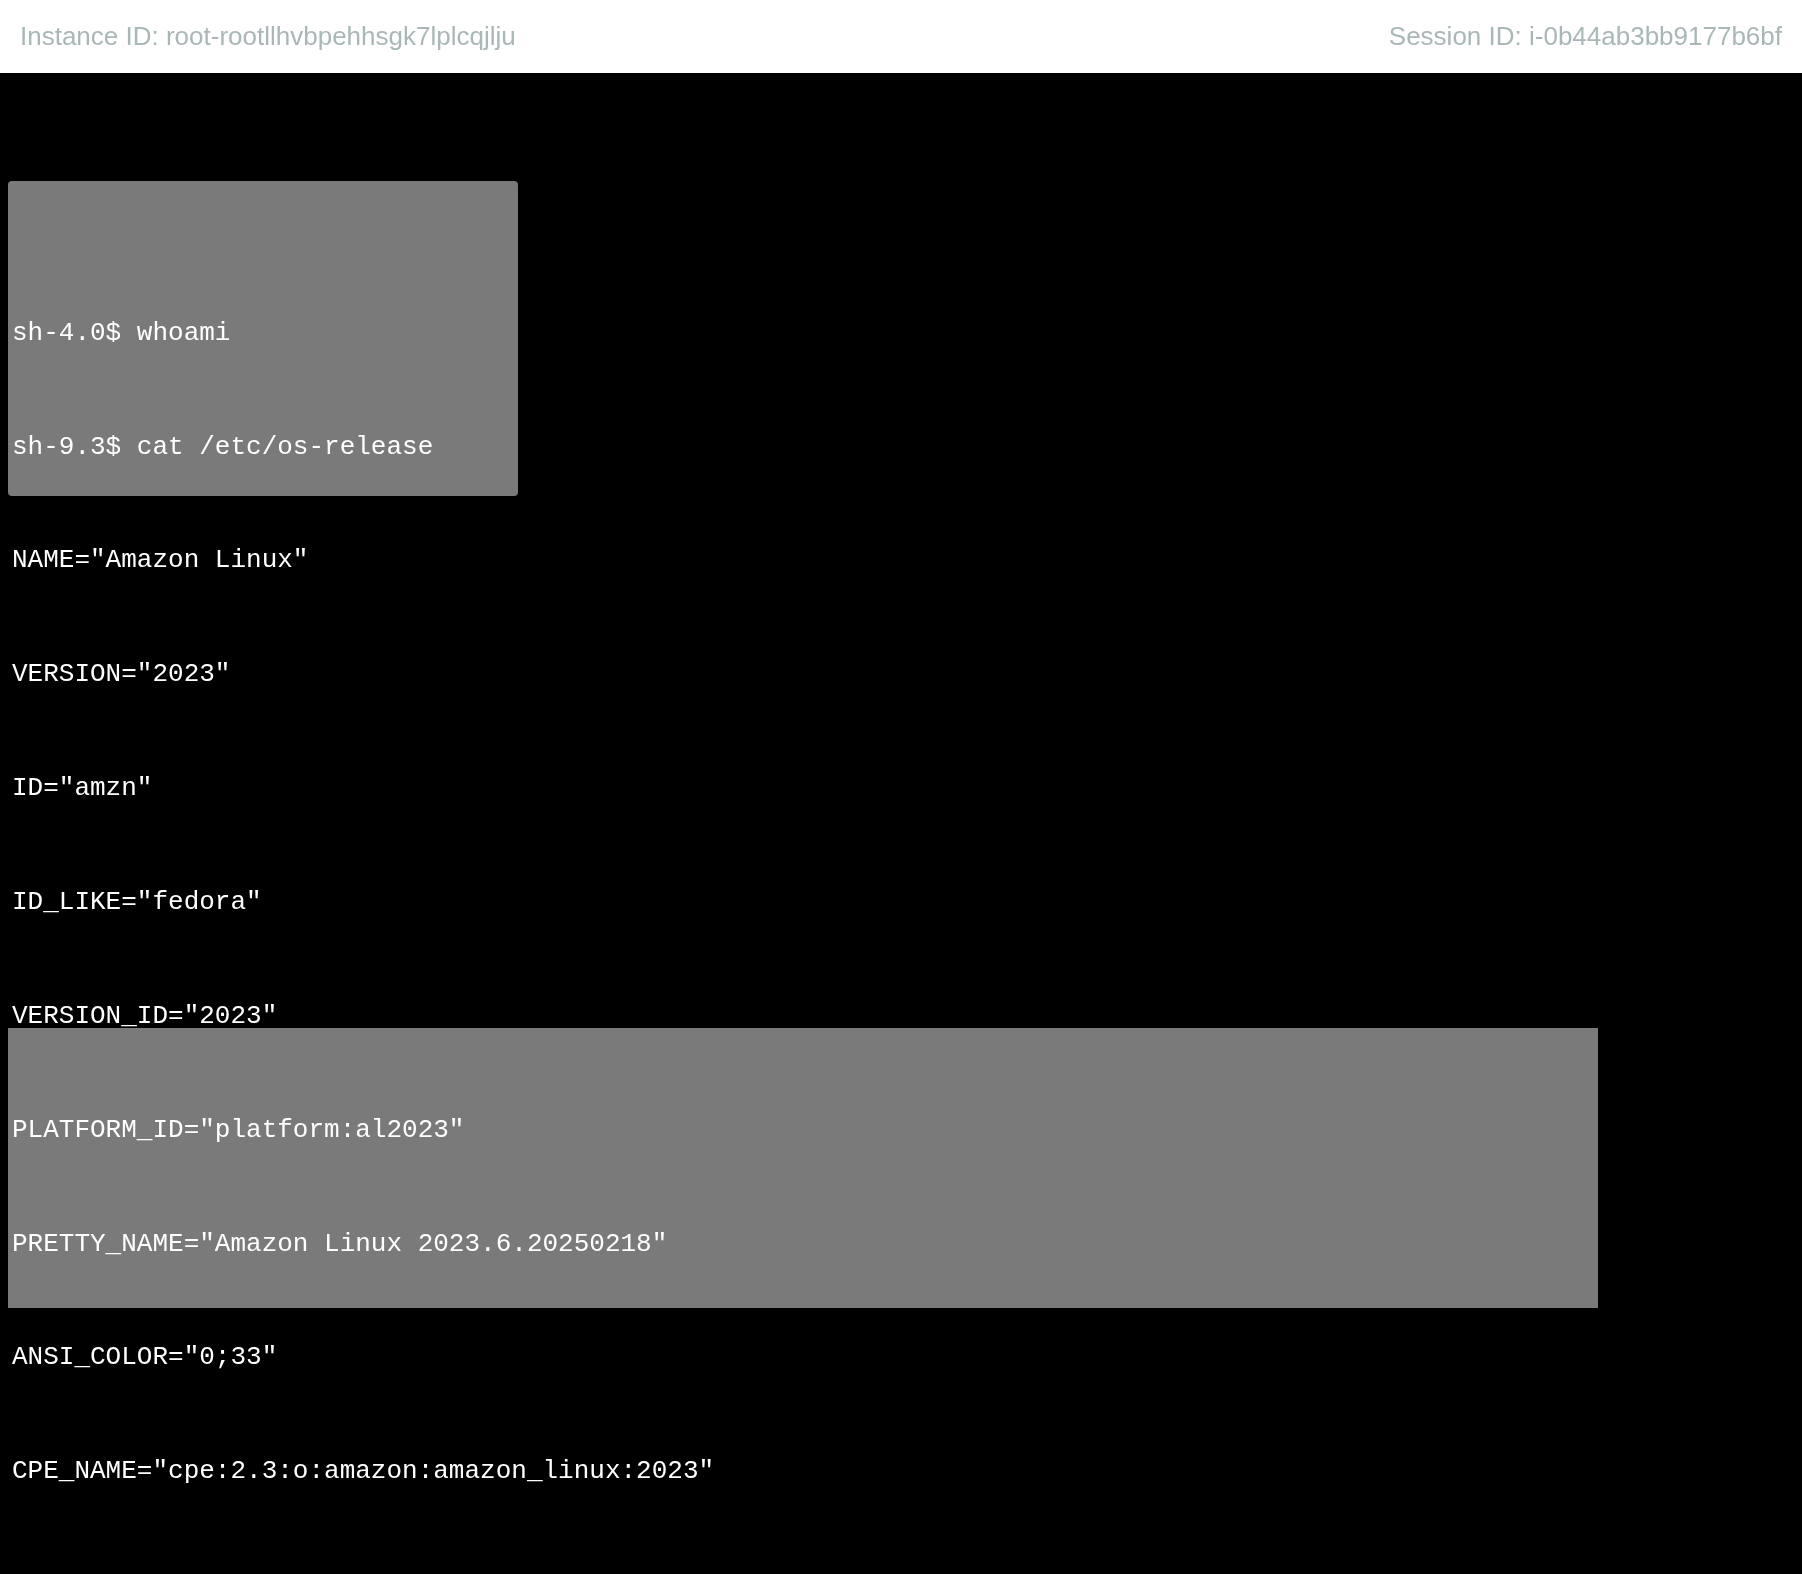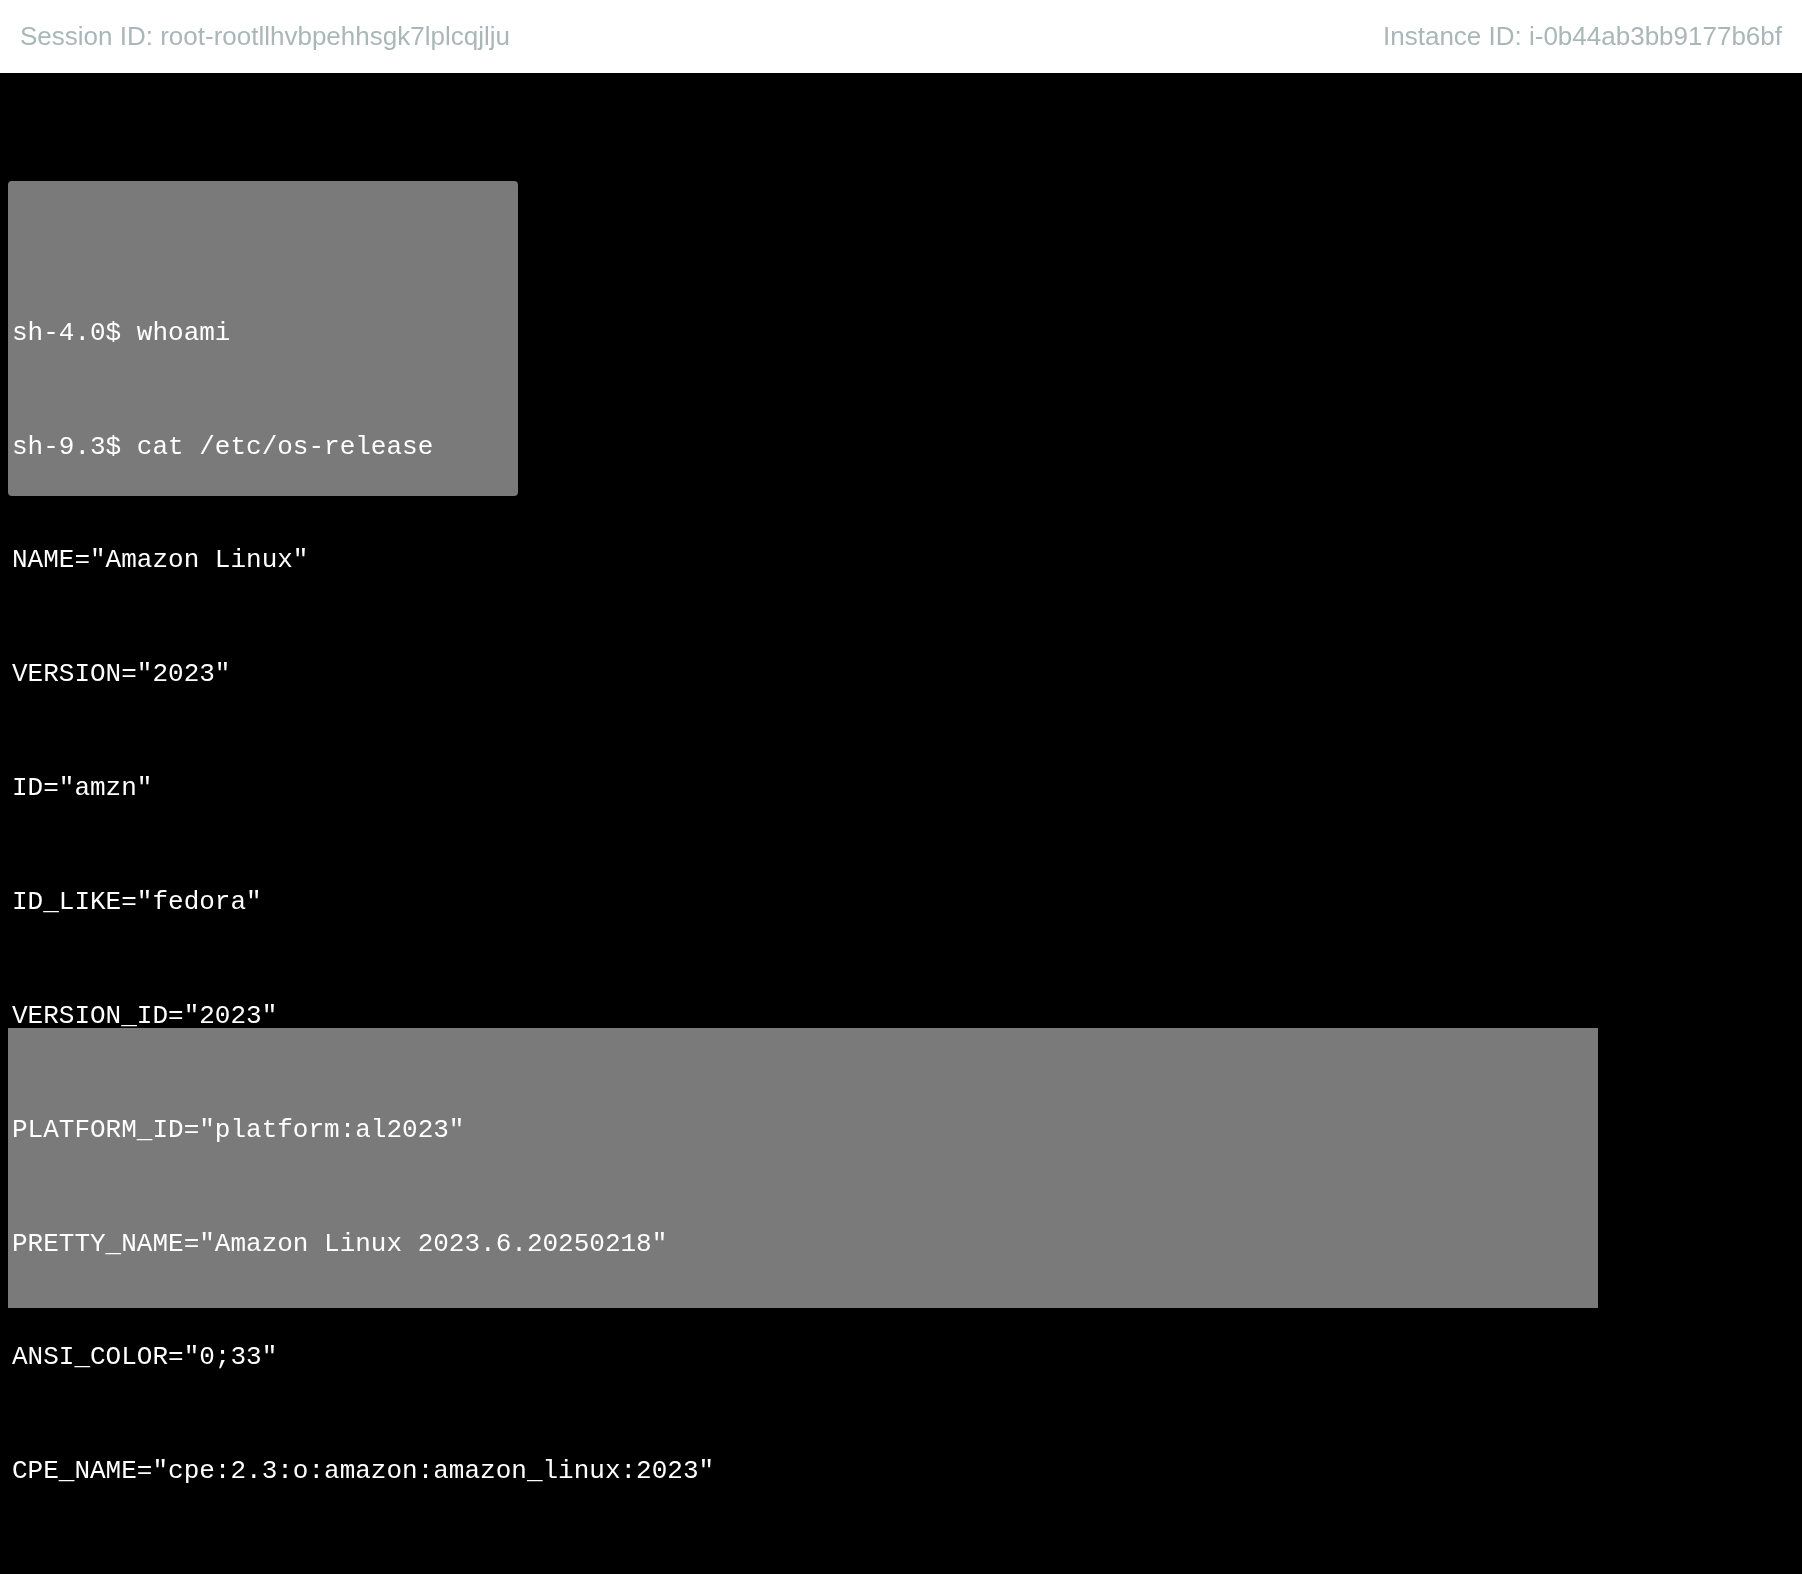--- a/index.html
+++ b/index.html
@@ -61,22 +61,22 @@
     position: relative;
     z-index: 2;
   }
 </style>
 </head>
 <body>
 
 <div class="window">
 
   <div class="header">
-    <span>Session ID: root-rootllhvbpehhsgk7lplcqjlju</span>
-    <span>Instance ID: i-0b44ab3bb9177b6bf</span>
+    <span>Instance ID: root-rootllhvbpehhsgk7lplcqjlju</span>
+    <span>Session ID: i-0b44ab3bb9177b6bf</span>
   </div>
 
   <div class="terminal">
     <div class="hl hl1"></div>
     <div class="hl hl2"></div>
     <div class="terminal-inner">
       <div class="line">sh-4.0$ whoami</div>
       <div class="line">sh-9.3$ cat /etc/os-release</div>
       <div class="line">NAME="Amazon Linux"</div>
       <div class="line">VERSION="2023"</div>

